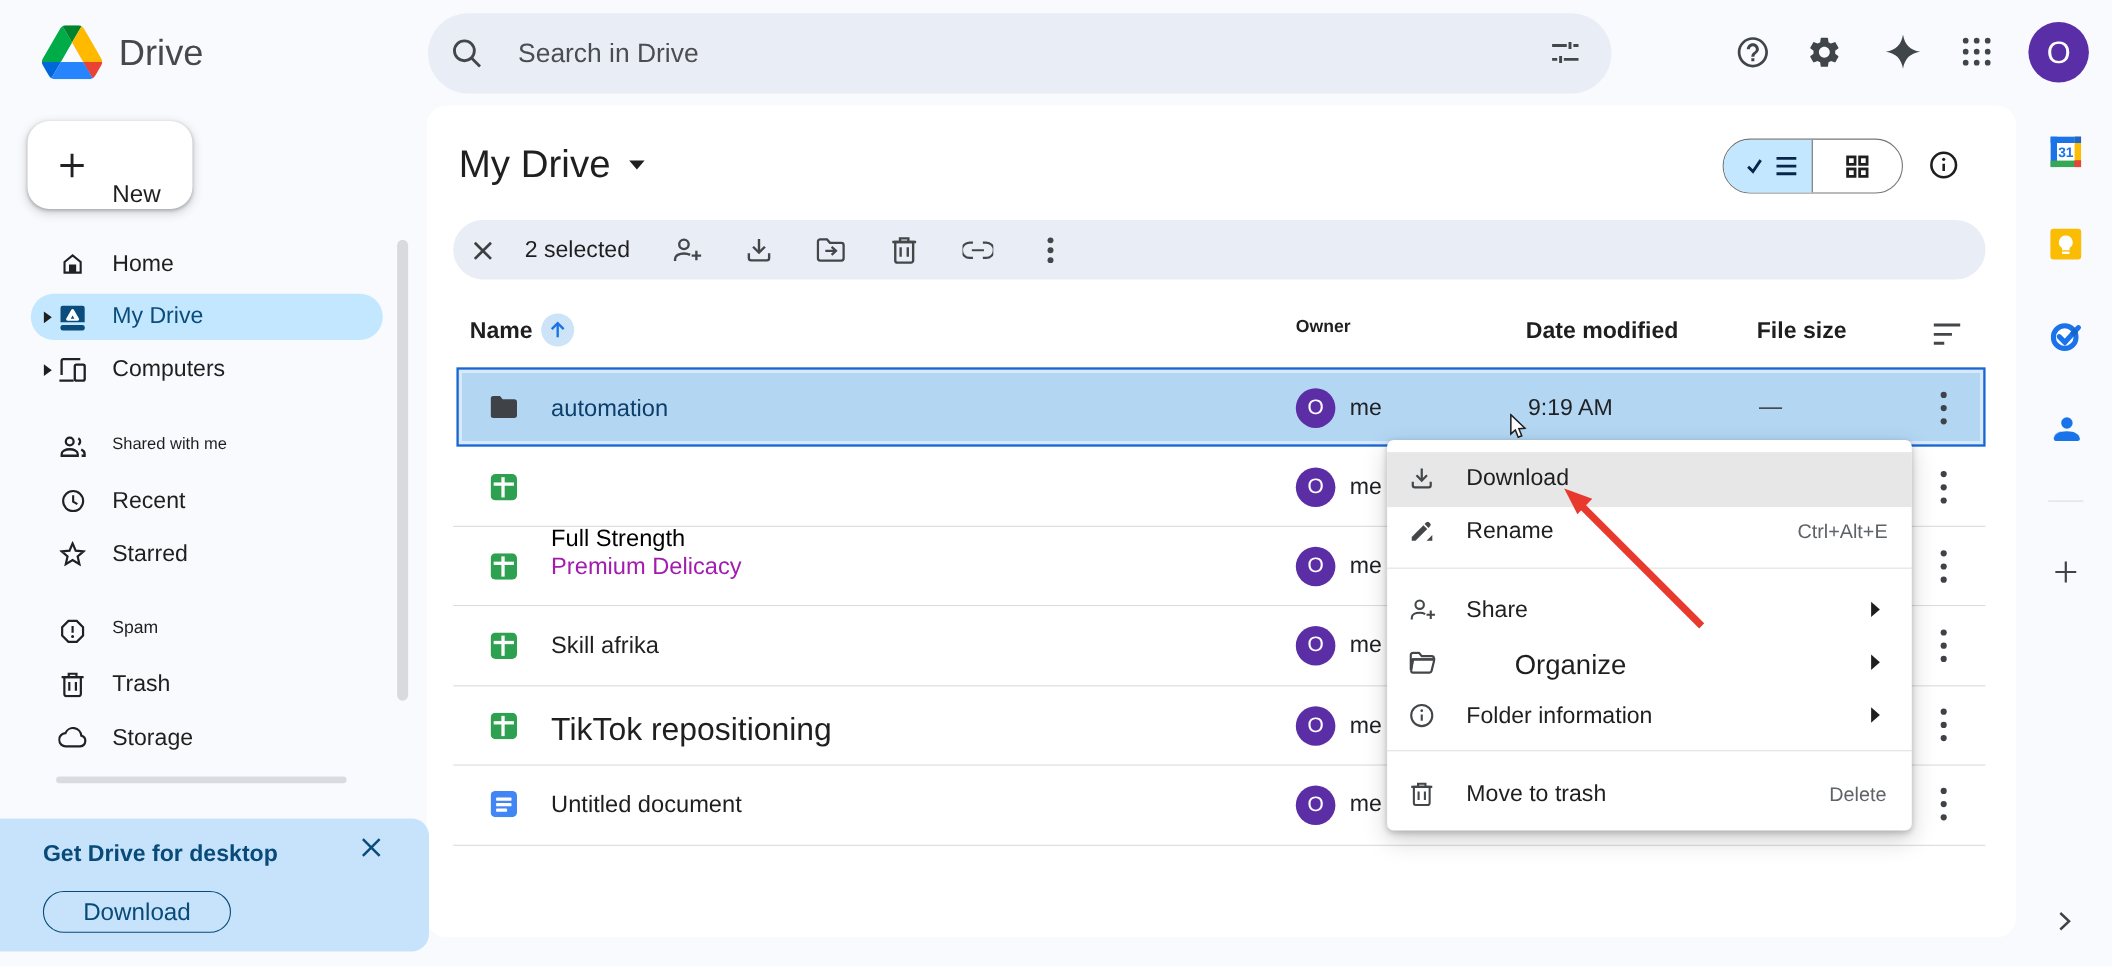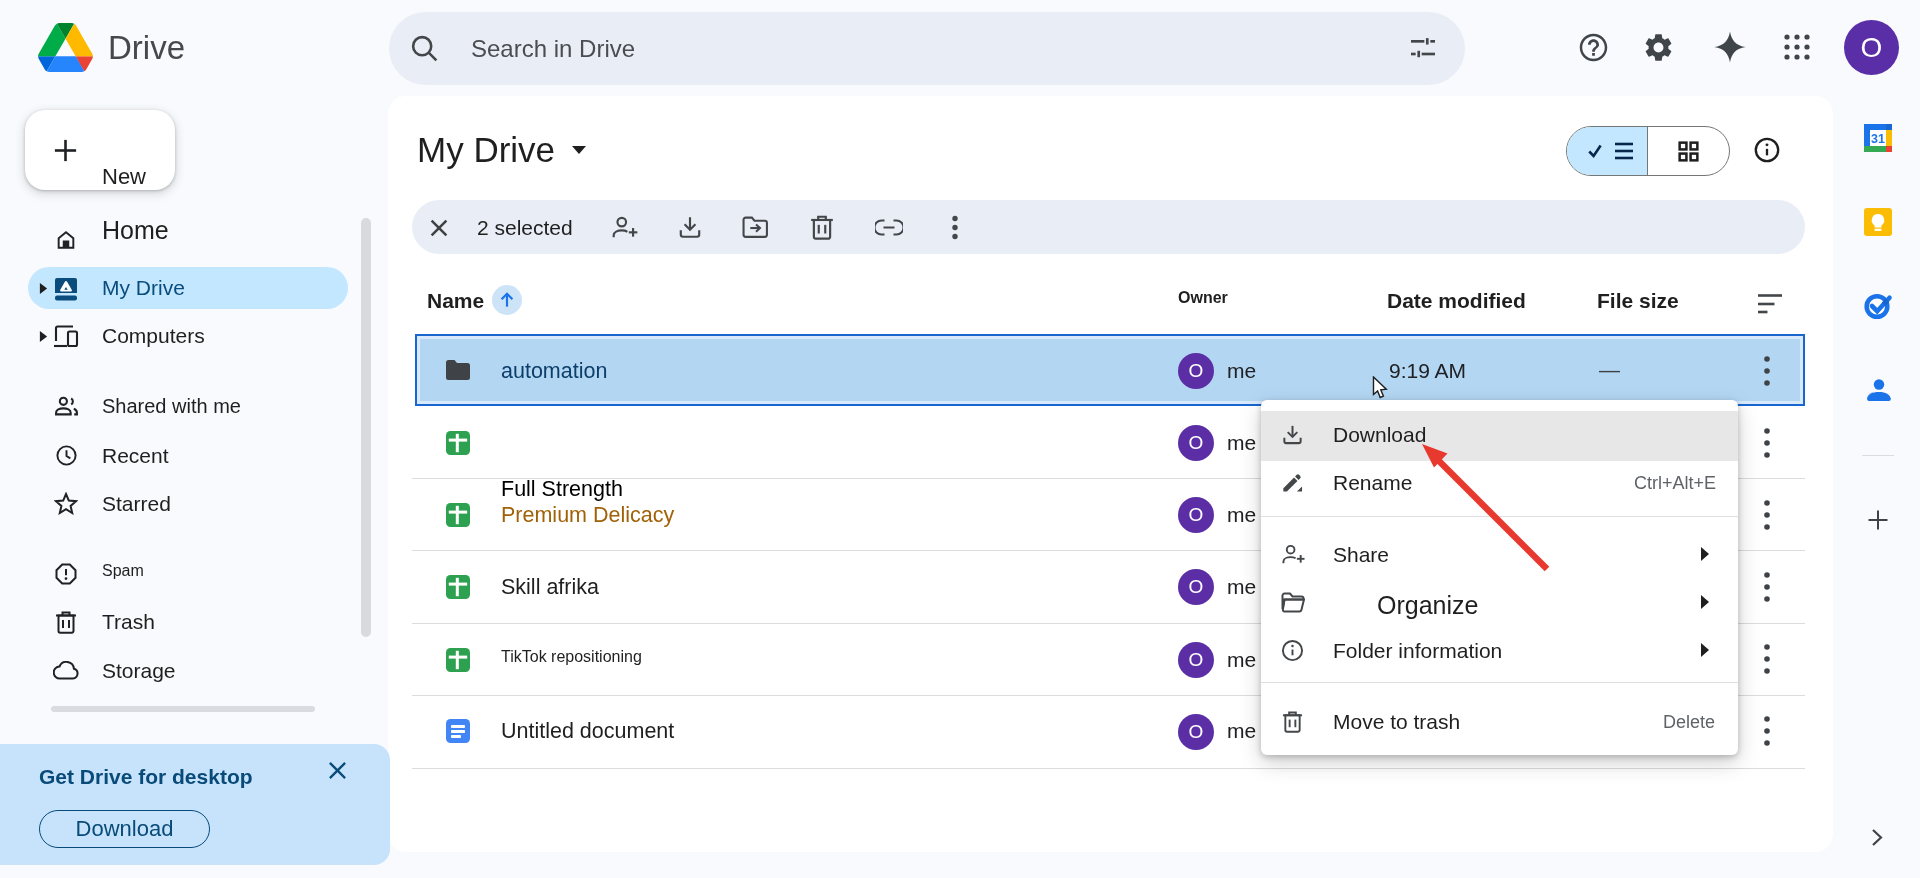--- a/index.html
+++ b/index.html
@@ -81,21 +81,21 @@
 </div>
 
 <div id="nav">
 
   <div class="abs" style="left:28px;top:267px;width:320px;height:42px;border-radius:21px;background:#c2e7ff;"></div>
 
   <svg class="abs" style="left:55px;top:229px;" width="22" height="22" viewBox="0 0 24 24" fill="none" stroke="#202124" stroke-width="2.1">
     <path d="M4 10 L12 3.5 L20 10 V20.5 H4 Z"></path>
       <path d="M9.5 20.5 V13.5 H14.5 V20.5" fill="#202124" stroke="#202124"></path>
   </svg>
-  <div class="abs" style="left:102px;top:216px;font-size:25px;">Home</div>
+  <div class="abs" style="left:102px;top:228px;font-size:21px;">Home</div>
 
   <svg class="abs" style="left:39px;top:283px;" width="9" height="11" viewBox="0 0 10 12">
       <path d="M1 0 L9 6 L1 12 Z" fill="#1f1f1f"></path>
     </svg>
   <svg class="abs" style="left:54px;top:276px;" width="24" height="25" viewBox="0 0 24 25">
     <path d="M3 2 h18 a2 2 0 0 1 2 2 v13 h-22 v-13 a2 2 0 0 1 2-2 Z" fill="#0a4c7c"></path>
     <rect x="1" y="19.5" width="22" height="5" rx="2" fill="#0a4c7c"></rect>
     <path d="M12 6.3 l4.6 8 h-9.2 Z" fill="#fff" stroke="#fff" stroke-width="2.6" stroke-linejoin="round"></path>
     <path d="M12 10.9 l1.7 2.9 h-3.4 Z" fill="#0a4c7c"></path>
   </svg>
@@ -109,21 +109,21 @@
     <path d="M1 21 h13"></path>
     <rect x="15" y="6.5" width="9" height="14.5" rx="1.5" fill="#f8fafd"></rect>
   </svg>
   <div class="abs" style="left:102px;top:324px;font-size:21px;">Computers</div>
 
   <svg class="abs" style="left:54px;top:395px;" width="25" height="22" viewBox="0 0 24 21" fill="none" stroke="#202124" stroke-width="2">
     <circle cx="9" cy="6" r="3.4"></circle>
     <path d="M2 18.5 v-1.6 c0-2.6 3.4-4.1 7-4.1 s7 1.5 7 4.1 v1.6 Z"></path>
     <path d="M16.5 3.2 a3.4 3.4 0 0 1 0 5.8 M19 13.2 c1.9 .7 3 1.9 3 3.7 v1.6 h-2.6"></path>
   </svg>
-  <div class="abs" style="left:102px;top:395px;font-size:20px;">Shared with me</div>
+  <div class="abs" style="left:102px;top:395px;font-size:15px;">Shared with me</div>
 
   <svg class="abs" style="left:55px;top:444px;" width="23" height="23" viewBox="0 0 24 24" fill="none" stroke="#202124" stroke-width="2">
     <circle cx="12" cy="12" r="9.5"></circle>
       <path d="M12 6.5 V12.5 L16 15"></path>
   </svg>
   <div class="abs" style="left:102px;top:444px;font-size:21px;text-align:right;">Recent</div>
 
   <svg class="abs" style="left:54px;top:492px;" width="24" height="23" viewBox="0 0 24 23" fill="none" stroke="#202124" stroke-width="2">
     <path d="M12 2 L14.8 8.6 L22 9.2 L16.6 13.9 L18.2 21 L12 17.2 L5.8 21 L7.4 13.9 L2 9.2 L9.2 8.6 Z"></path>
   </svg>
@@ -285,21 +285,21 @@
       <circle cx="7" cy="16" r="2.8"></circle>
       <circle cx="7" cy="28" r="2.8"></circle>
     </svg>
 
   <div class="abs" style="left:412px;top:550px;width:1393px;height:1px;background:#dadce0;"></div>
   <svg class="abs" style="left:446px;top:503px;" width="24" height="24" viewBox="0 0 24 24">
       <rect x="0" y="0" width="24" height="24" rx="4.5" fill="#2da14f"></rect>
       <rect x="9.8" y="2.8" width="3" height="18.4" fill="#fff"></rect>
       <rect x="2.8" y="7.6" width="18.4" height="3" fill="#fff"></rect>
     </svg>
-  <div class="abs" style="left:501px;top:503px;font-size:21.5px;color:#a16207;">Premium Delicacy</div>
+  <div class="abs" style="left:501px;top:503px;font-size:21.5px;color:#a21caf;">Premium Delicacy</div>
   <div class="abs" style="left:1178px;top:497px;width:36px;height:36px;border-radius:50%;background:#5c2ea5;color:#fff;font-size:19px;text-align:center;line-height:36px;">O</div>
   <div class="abs" style="left:1227px;top:503px;font-size:21px;color:#202124;">me</div>
   <svg class="abs" style="left:1760px;top:499px;" width="15" height="32" viewBox="0 0 15 32" fill="#3f4348">
       <circle cx="7" cy="4" r="2.8"></circle>
       <circle cx="7" cy="16" r="2.8"></circle>
       <circle cx="7" cy="28" r="2.8"></circle>
     </svg>
 
   <div class="abs" style="left:412px;top:623px;width:1393px;height:1px;background:#dadce0;"></div>
   <svg class="abs" style="left:446px;top:575px;" width="24" height="24" viewBox="0 0 24 24">
@@ -315,21 +315,21 @@
       <circle cx="7" cy="16" r="2.8"></circle>
       <circle cx="7" cy="28" r="2.8"></circle>
     </svg>
 
   <div class="abs" style="left:412px;top:695px;width:1393px;height:1px;background:#dadce0;"></div>
   <svg class="abs" style="left:446px;top:648px;" width="24" height="24" viewBox="0 0 24 24">
       <rect x="0" y="0" width="24" height="24" rx="4.5" fill="#2da14f"></rect>
       <rect x="9.8" y="2.8" width="3" height="18.4" fill="#fff"></rect>
       <rect x="2.8" y="7.6" width="18.4" height="3" fill="#fff"></rect>
     </svg>
-  <div class="abs" style="left:501px;top:648px;font-size:16px;color:#1f1f1f;">TikTok repositioning</div>
+  <div class="abs" style="left:501px;top:648px;font-size:29px;color:#1f1f1f;">TikTok repositioning</div>
   <div class="abs" style="left:1178px;top:642px;width:36px;height:36px;border-radius:50%;background:#5c2ea5;color:#fff;font-size:19px;text-align:center;line-height:36px;">O</div>
   <div class="abs" style="left:1227px;top:648px;font-size:21px;color:#202124;">me</div>
   <svg class="abs" style="left:1760px;top:643px;" width="15" height="32" viewBox="0 0 15 32" fill="#3f4348">
       <circle cx="7" cy="4" r="2.8"></circle>
       <circle cx="7" cy="16" r="2.8"></circle>
       <circle cx="7" cy="28" r="2.8"></circle>
     </svg>
 
   <div class="abs" style="left:412px;top:768px;width:1393px;height:1px;background:#dadce0;"></div>
   <svg class="abs" style="left:446px;top:719px;" width="24" height="24" viewBox="0 0 24 24">

